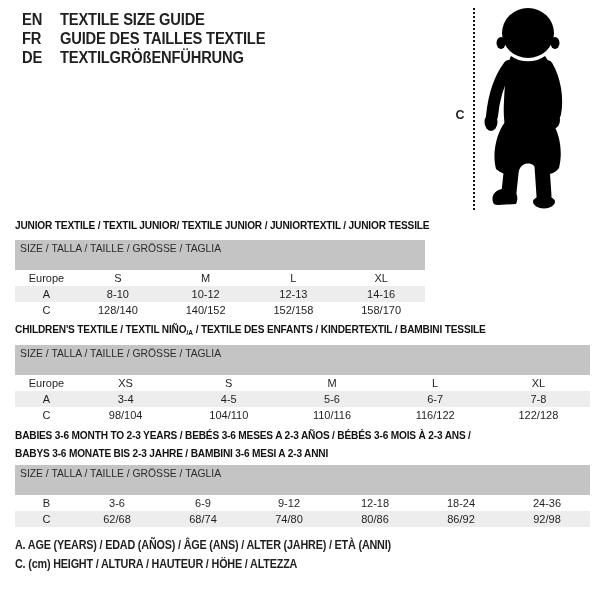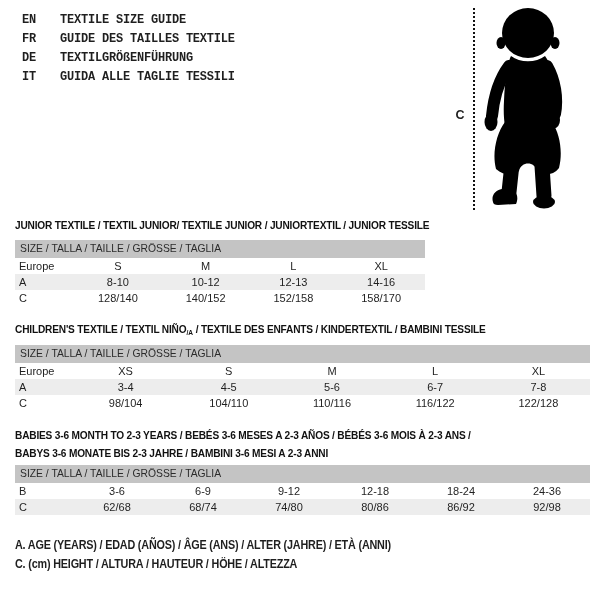--- a/index.html
+++ b/index.html
@@ -3,45 +3,45 @@
 <meta charset="utf-8">
 <style>
   html,body { margin:0; padding:0; }
   body {
     width:600px; height:600px; position:relative; background:#ffffff;
     font-family:"Liberation Sans", sans-serif; color:#1f1f1f; overflow:hidden;
   }
   .abs { position:absolute; }
 
   
-  .langs { left:22px; top:10px; font-weight:bold; font-size:13px; line-height:19px;font-family:Liberation Mono, monospace; }
+  .langs { left:22px; top:10px; font-weight:bold; font-size:16px; line-height:19px; }
   .lang-row { display:grid; grid-template-columns:38px auto; white-space:nowrap; }
   .lang-row span { display:inline-block; transform:scaleX(0.92); transform-origin:0 50%;
                    letter-spacing:-0.2px; white-space:nowrap; }
 
   
   .dotted-line { left:473px; top:8px; height:202px; width:0;
                  border-left:2px dotted #111; }
   .c-label { left:452px; top:108px; width:16px; text-align:center;
              font-weight:bold; font-size:12.5px; }
   .figure-svg { left:478px; top:6px; }
 
   
   .sec-title { font-weight:bold; font-size:11.5px; letter-spacing:-0.2px;
                white-space:nowrap; transform:scaleX(0.88); transform-origin:0 0;
                line-height:18px; color:#111; }
 
   
-  .size-bar { background:#c4c4c4; height:18px; line-height:17px; padding-left:5px;
+  .size-bar { background:#c4c4c4; height:30px; line-height:17px; padding-left:5px;
               font-size:11px; color:#2b2b2b; overflow:hidden; }
   .size-bar span { display:inline-block; transform:scaleX(0.94); transform-origin:0 50%;
                    white-space:nowrap; }
   table.sizes { border-collapse:collapse; table-layout:fixed; width:100%; }
   table.sizes td { font-size:11px; height:16px; padding:0; text-align:center; color:#1f1f1f; }
-  table.sizes td.lbl { width:55px; text-align:left; padding-left:4px; }
+  table.sizes td.lbl { width:55px; text-align:center; padding-left:4px; }
   table.sizes tr.stripe { background:#ededed; }
 
   .t1 { width:410px; }
   .t2, .t3 { width:575px; }
   .pos-s1t { left:15px; top:216px; }
   .pos-s1 { left:15px; top:240px; }
   .pos-s2t { left:15px; top:320px; }
   .pos-s2 { left:15px; top:345px; }
   .pos-s3t { left:15px; top:426px; }
   .pos-s3 { left:15px; top:465px; }
@@ -62,24 +62,20 @@
     <span>EN</span>
     <span>TEXTILE SIZE GUIDE</span>
   </div>
   <div class="lang-row">
     <span>FR</span>
     <span>GUIDE DES TAILLES TEXTILE</span>
   </div>
   <div class="lang-row">
     <span>DE</span>
     <span>TEXTILGRÖßENFÜHRUNG</span>
-  </div>
-  <div class="lang-row">
-    <span>IT</span>
-    <span>GUIDA ALLE TAGLIE TESSILI</span>
   </div>
 </div>
 
 <div class="abs dotted-line"></div>
 <div class="abs c-label">C</div>
 <svg class="abs figure-svg" width="104" height="204" viewBox="0 0 104 204">
   <g fill="#000">
     <ellipse cx="50" cy="27" rx="26" ry="25"></ellipse>
     <ellipse cx="23" cy="37" rx="4.5" ry="6"></ellipse>
     <ellipse cx="77" cy="37" rx="4.5" ry="6"></ellipse>

